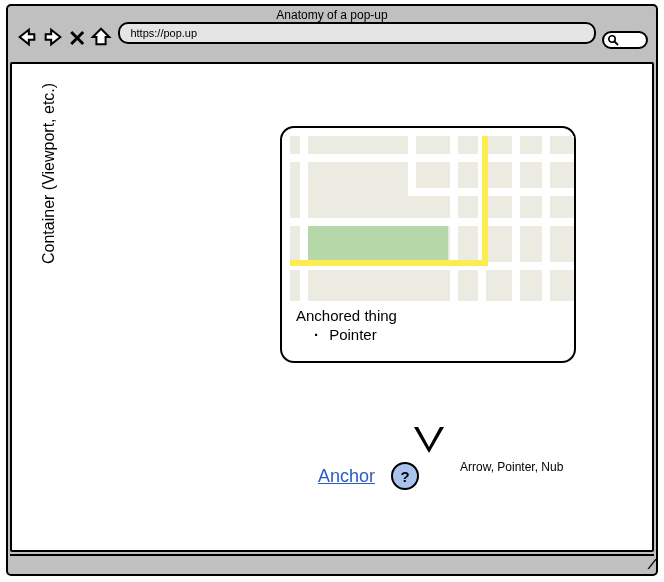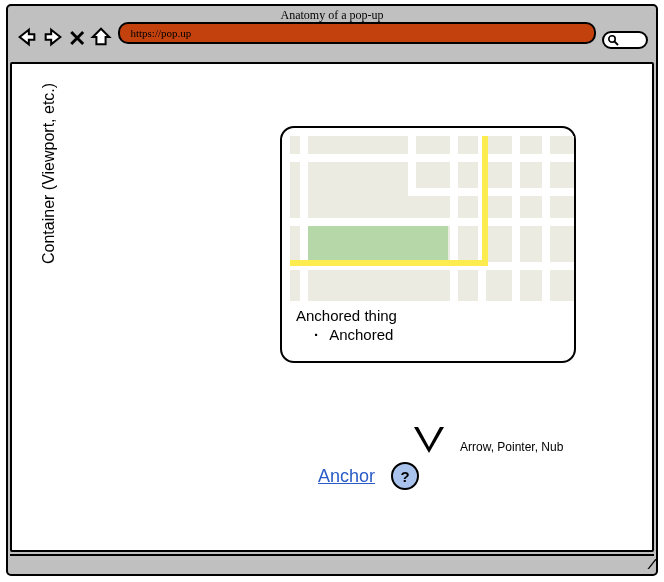--- a/index.html
+++ b/index.html
@@ -18,41 +18,40 @@
       background: #c0c0c0;
       overflow: hidden;
     }
     .toolbar {
       height: 54px;
       display: flex;
       align-items: center;
       padding: 0 8px;
       gap: 6px;
       position: relative;
-      font-family: Liberation Serif, serif;
     }
     .window-title {
       position: absolute;
       top: 2px; left: 0; right: 0;
       text-align: center;
       font-size: 12px;
     }
     .toolbar-icons {
       display: flex;
       align-items: center;
       gap: 4px;
       margin-top: 12px;
     }
     .toolbar-icons svg { width: 22px; height: 22px; }
     .nav-arrow { stroke: #000; stroke-width: 2.2; fill: #fff; }
     .nav-x { font-size: 22px; font-weight: bold; }
     .url-bar {
       flex: 1;
       height: 22px;
-      background: #c2410c;
+      background: #e5e5e5;
       border: 2px solid #000;
       border-radius: 10px;
       padding: 0 10px;
       font-size: 11px;
       display: flex;
       align-items: center;
     }
     .search-pill {
       width: 46px; height: 18px;
       background: #fff;
@@ -135,21 +134,21 @@
       position: absolute;
       left: -12px; top: -28px;
       width: 0; height: 0;
       border-left: 12px solid transparent;
       border-right: 12px solid transparent;
       border-top: 22px solid #fff;
     }
     .nub-label {
       position: absolute;
       left: 448px;
-      top: 376px;
+      top: 396px;
       font-size: 12px;
     }
     .anchor-row {
       position: absolute;
       left: 306px;
       top: 398px;
       display: flex;
       align-items: center;
       gap: 16px;
     }
@@ -235,21 +234,21 @@
         <div class="road-v" style="left:188px;"></div>
         <div class="road-v" style="left:222px;"></div>
         <div class="road-v" style="left:252px;"></div>
         <div class="highlight" style="left:192px;top:0;width:6px;height:130px;"></div>
         <div class="highlight" style="left:0;top:124px;width:198px;height:6px;"></div>
         <div class="park" style="left:18px;top:90px;width:140px;height:34px;"></div>
       </div>
       <div class="popup-text">
         <div>Anchored thing</div>
         <ul>
-          <li>Anchored</li>
+          <li>Pointer</li>
         </ul>
       </div>
     </div>
 
     <div class="nub"></div>
     <div class="nub-label">Arrow, Pointer, Nub</div>
 
     <div class="anchor-row">
       <span class="anchor-link">Anchor</span>
       <span class="help-btn">

